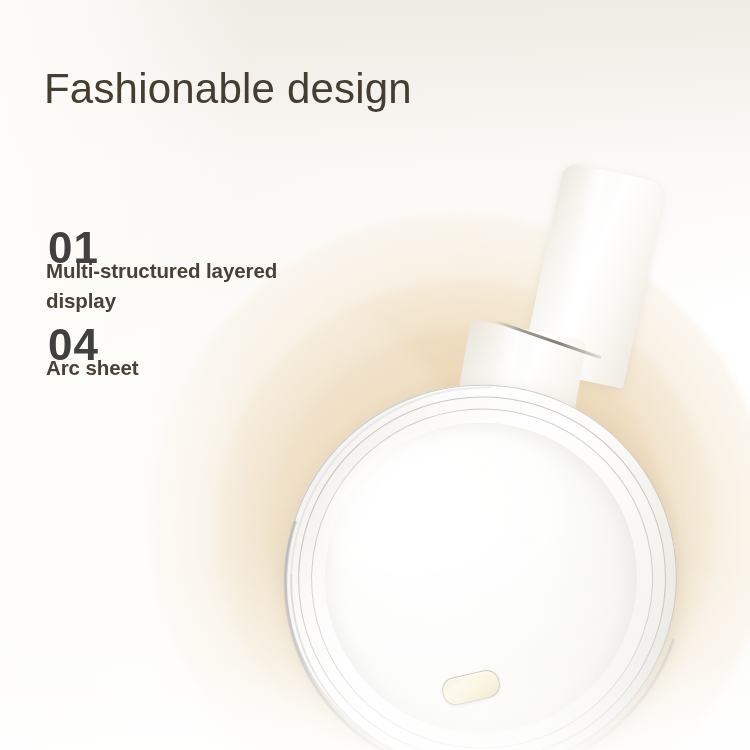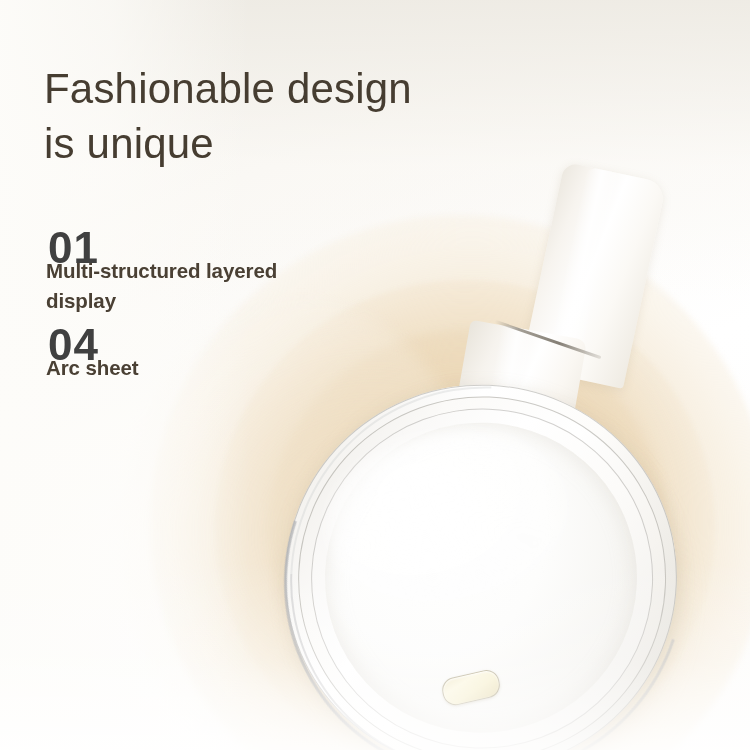--- a/index.html
+++ b/index.html
@@ -315,21 +315,20 @@
       <div class="badge">
         <span class="badge-text"></span>
       </div>
     </div>
   </div>
 
   <div class="bg-bottomfade"></div>
 
   <h1 class="headline">
     <span class="ln">Fashionable design</span>
-    <span class="ln">is unique</span>
   </h1>
 
   <div class="feature-list">
 
     <div class="feature">
       <span class="feature-num">01</span>
       <div class="feature-text wide">Multi-structured layered display</div>
     </div>
 
     <div class="feature">

